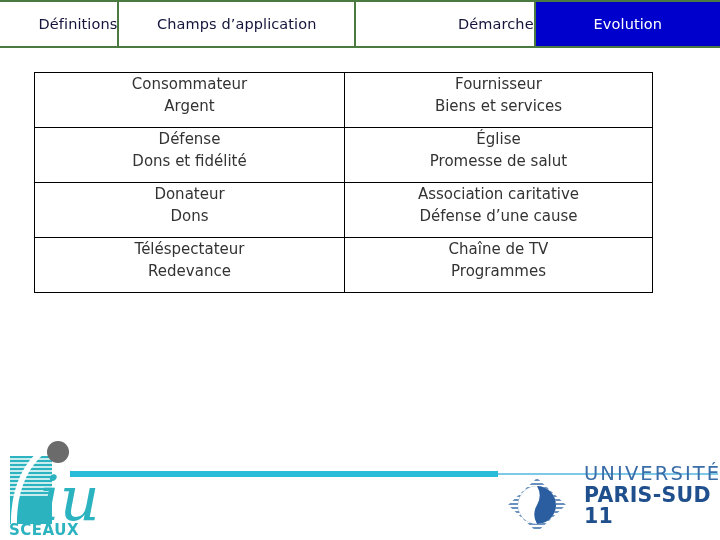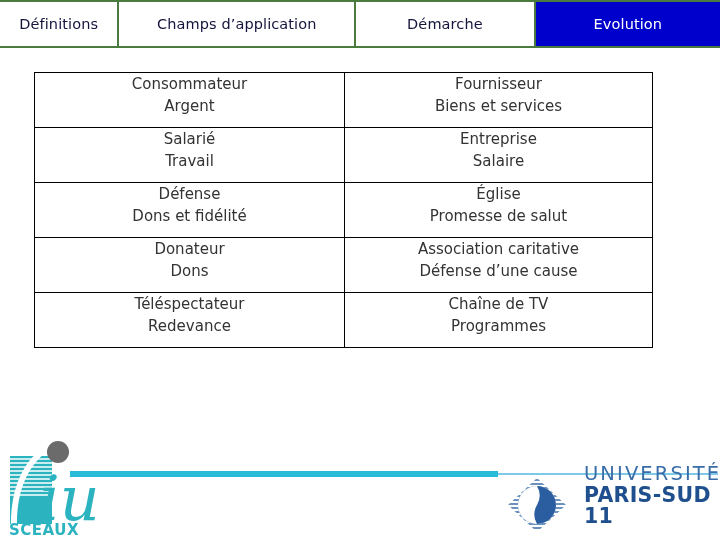--- a/index.html
+++ b/index.html
@@ -33,23 +33,23 @@
     align-items: center;
     justify-content: center;
     font-size: 14.5px;
     color: #14143c;
     background: #ffffff;
     border-right: 2px solid #4a7a3f;
     letter-spacing: .1px;
     white-space: nowrap;
   }
   .tab:last-child { border-right: none; }
-  .tab.tab-1 { width: 123px; }
+  .tab.tab-1 { width: 123px; justify-content: flex-end; }
   .tab.tab-2 { width: 244px; }
-  .tab.tab-3 { width: 185px; }
+  .tab.tab-3 { width: 185px; justify-content: flex-end; }
   .tab.tab-4 {
     width: 190px;
     background: #0000cc;
     color: #ffffff;
     border-right: none;
   }
 
   
   .matrix {
     position: absolute;
@@ -161,30 +161,20 @@
     </colgroup>
   <tbody>
     <tr>
       <td>
         <span class="cell-line">Consommateur</span>
         <span class="cell-line">Argent</span>
       </td>
       <td>
         <span class="cell-line">Fournisseur</span>
         <span class="cell-line">Biens et services</span>
-      </td>
-    </tr>
-    <tr>
-      <td>
-        <span class="cell-line">Salarié</span>
-        <span class="cell-line">Travail</span>
-      </td>
-      <td>
-        <span class="cell-line">Entreprise</span>
-        <span class="cell-line">Salaire</span>
       </td>
     </tr>
     <tr>
       <td>
         <span class="cell-line">Défense</span>
         <span class="cell-line">Dons et fidélité</span>
       </td>
       <td>
         <span class="cell-line">Église</span>
         <span class="cell-line">Promesse de salut</span>

